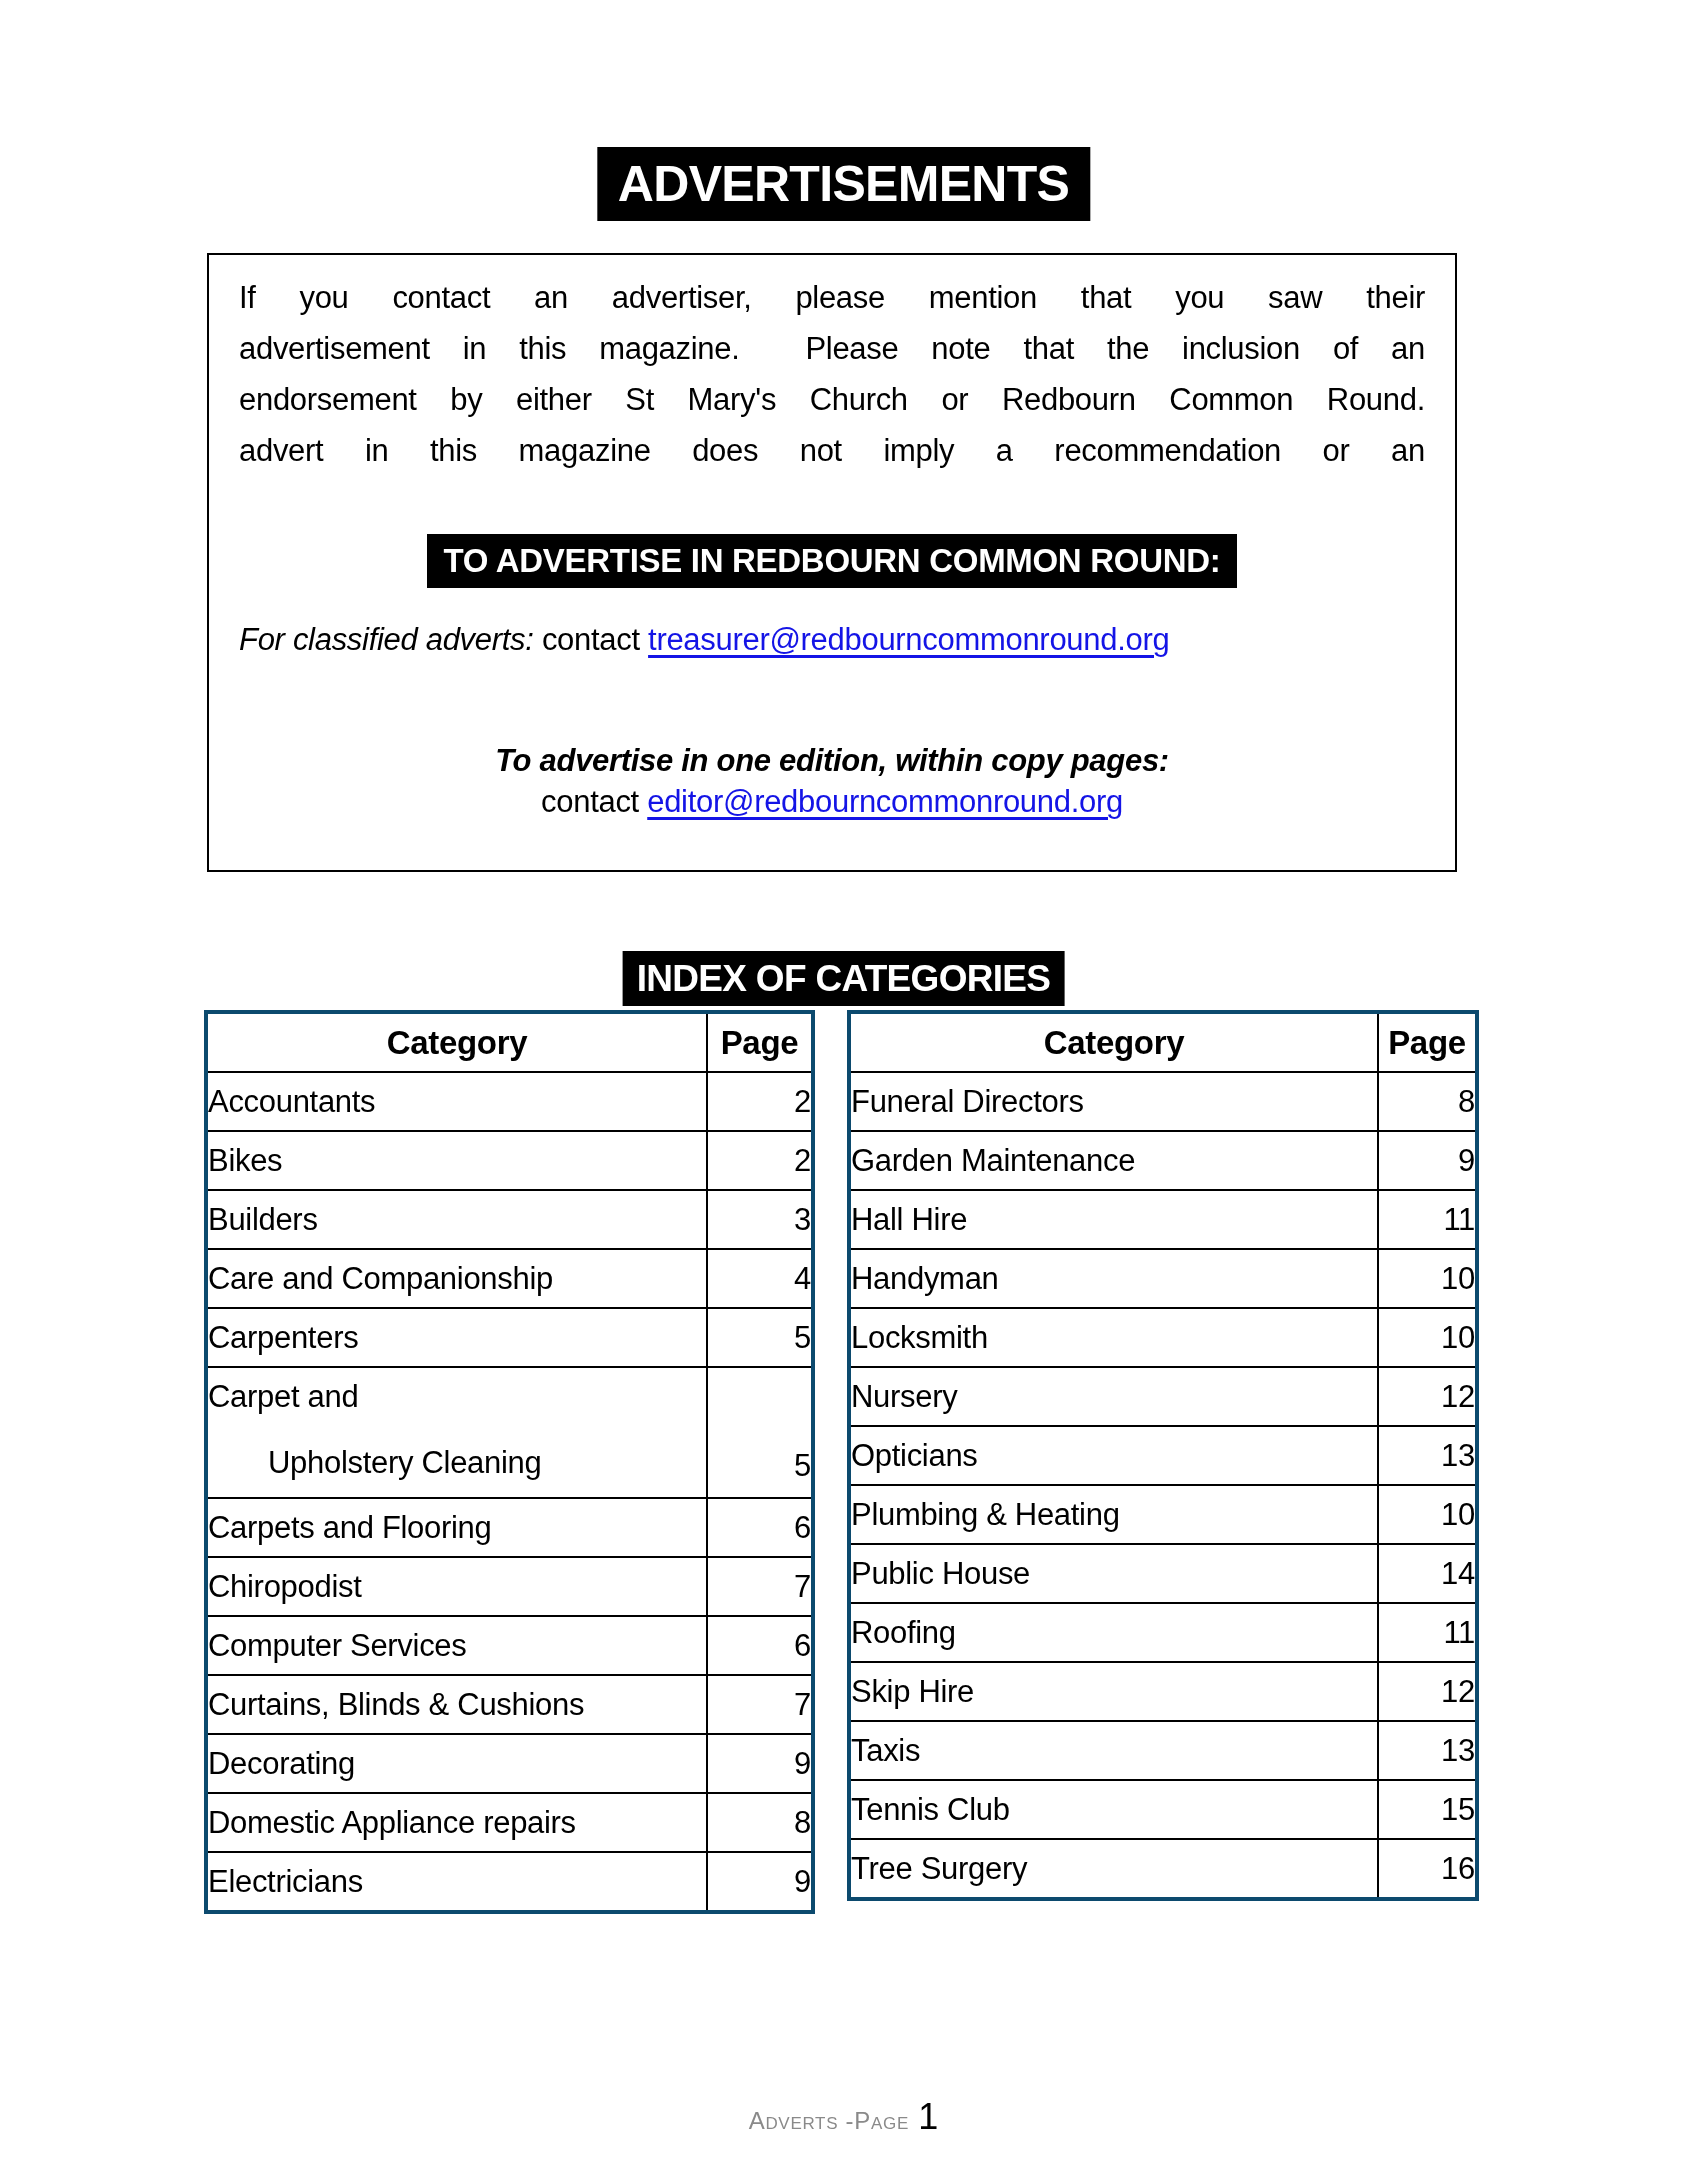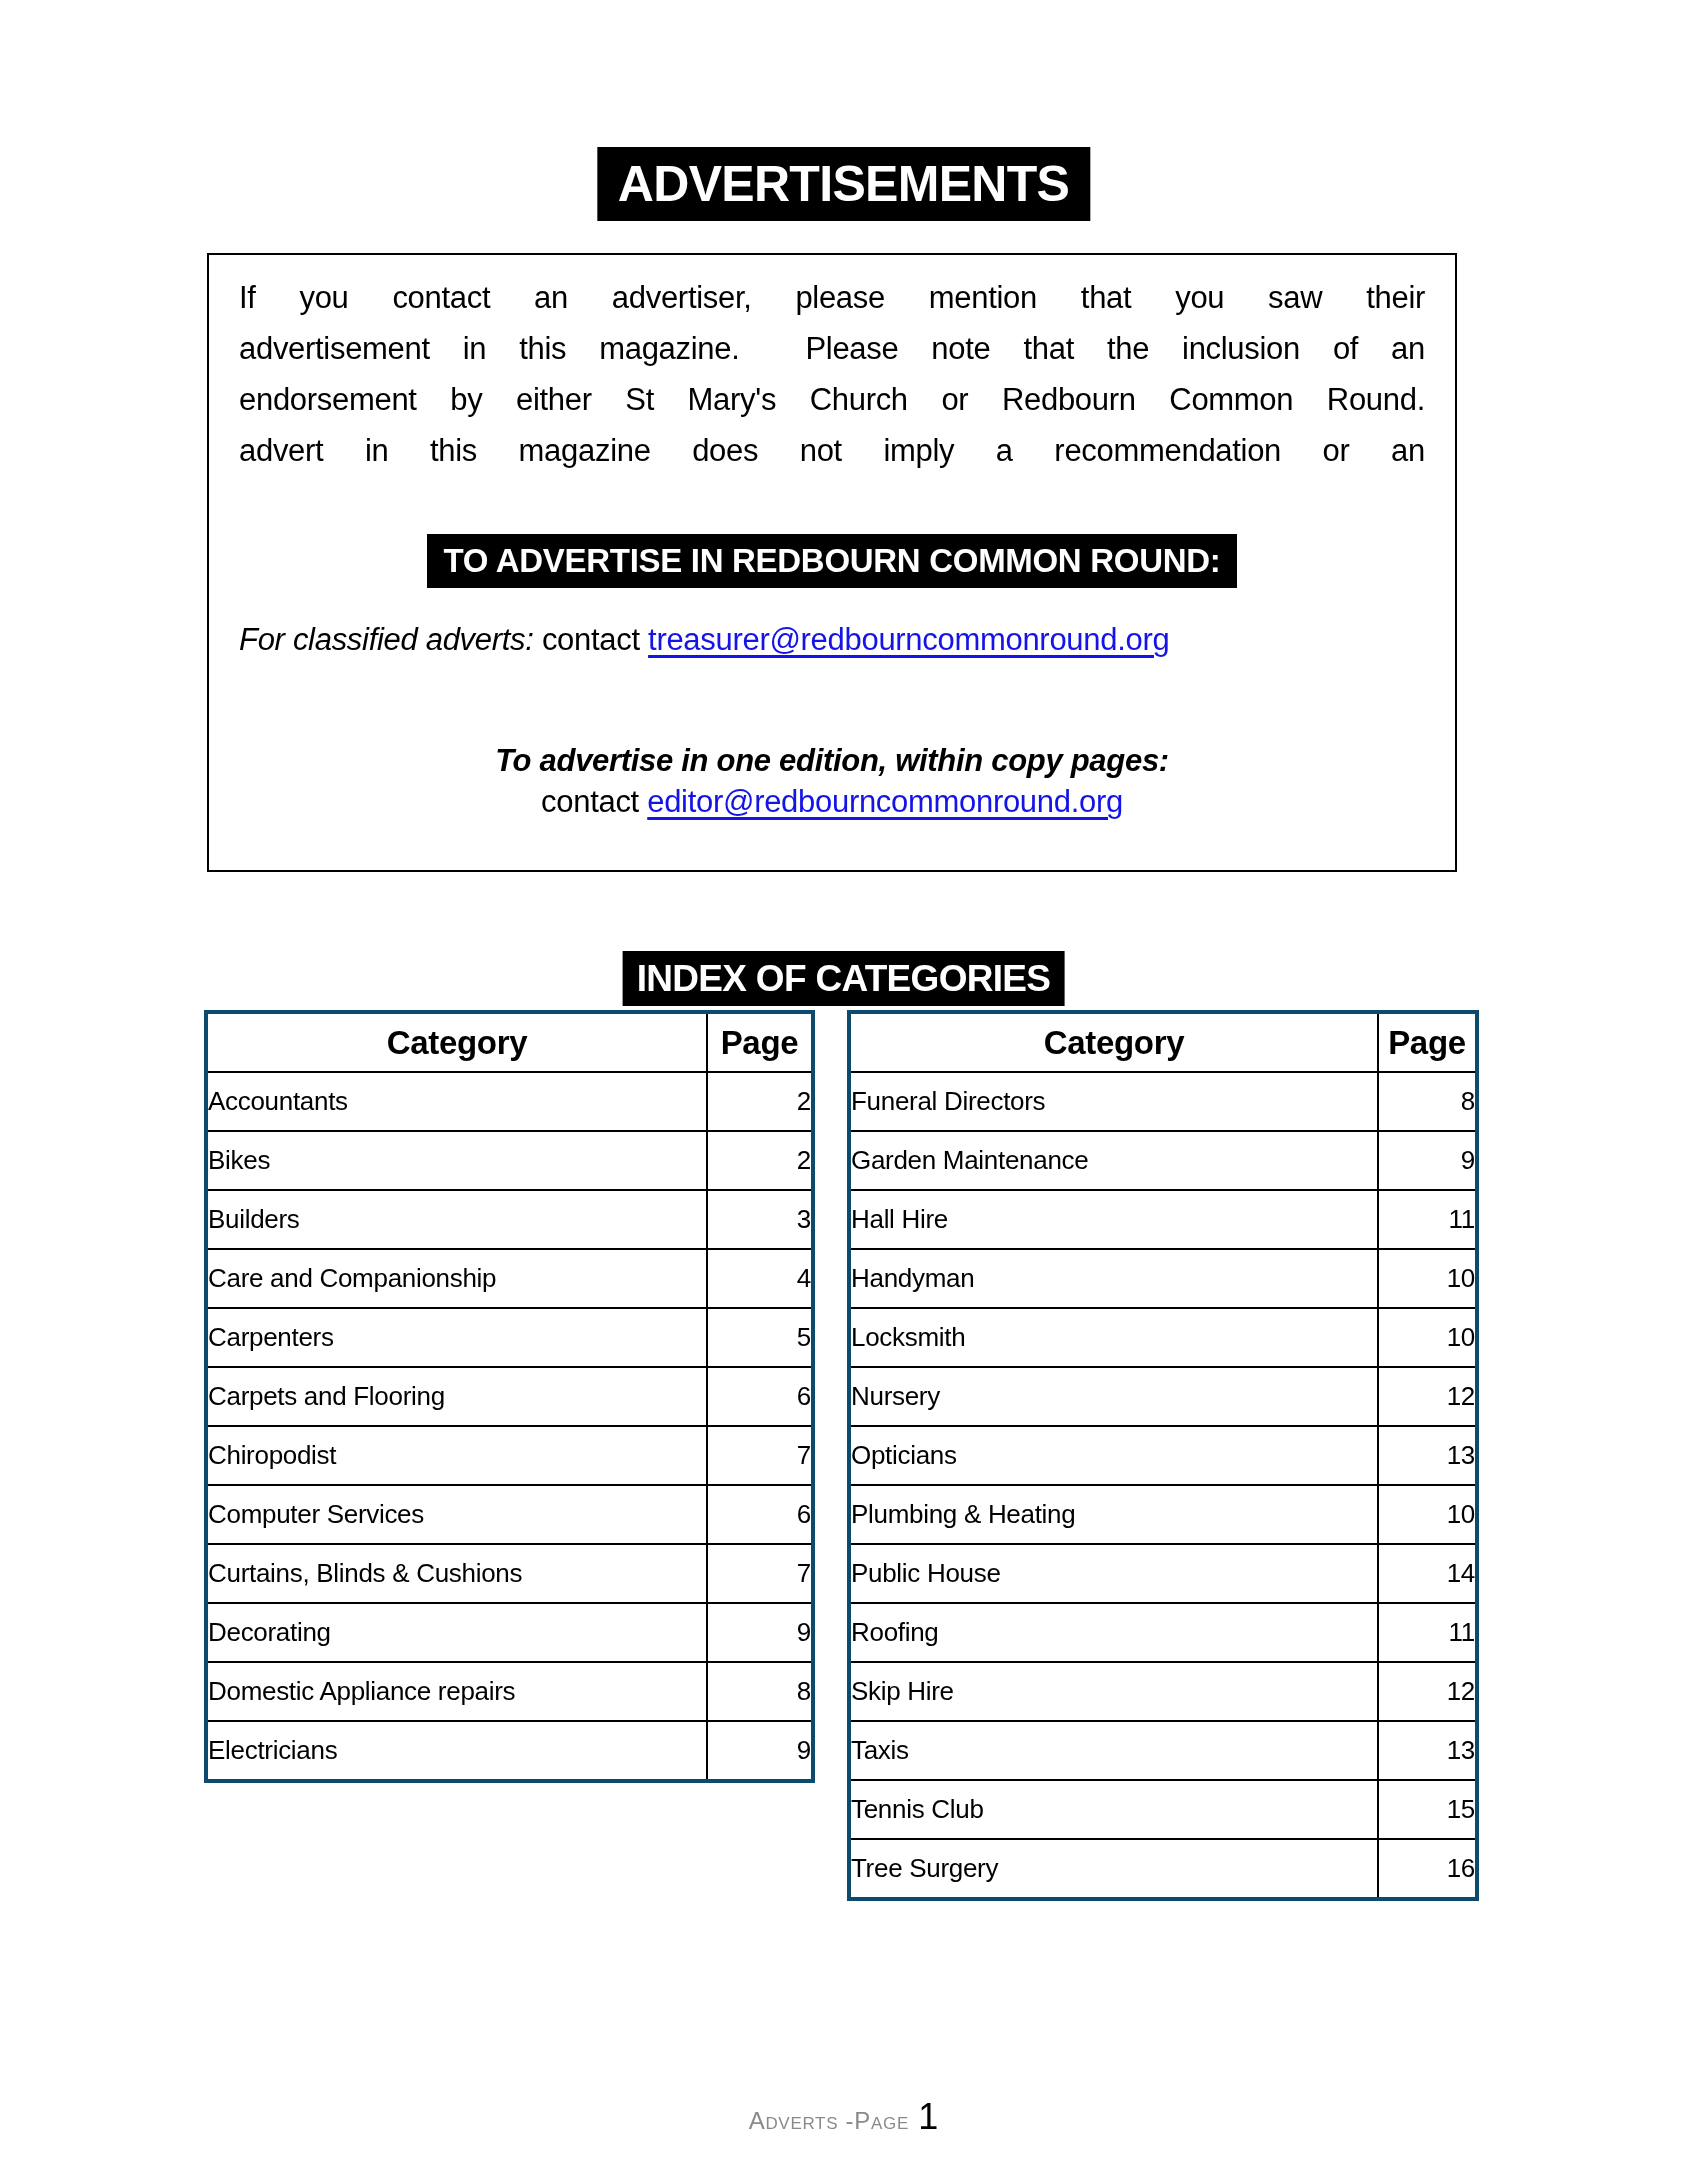--- a/index.html
+++ b/index.html
@@ -42,21 +42,21 @@
   }
   table.idx{
     position:absolute;top:1010px;border-collapse:collapse;table-layout:fixed;
     border:4px solid #0c4a6e;
   }
   table.idx.left{left:204px;width:607px;}
   table.idx.right{left:847px;width:629px;}
   table.idx.left col.c-cat{width:501px;} table.idx.left col.c-pg{width:106px;}
   table.idx.right col.c-cat{width:529px;} table.idx.right col.c-pg{width:99px;}
   table.idx th, table.idx td{
-    border:2.6px solid #000;font-size:26px;letter-spacing:-0.3px;
+    border:2.6px solid #000;font-size:31px;letter-spacing:-0.3px;
     height:57px;box-sizing:content-box;padding:0;
   }
   table.idx th{font-weight:bold;text-align:center;font-size:33px;}
   td.cat{text-align:left;padding-left:17px;vertical-align:middle;}
   td.pg{text-align:right;padding-right:13.2px;vertical-align:middle;}
   tr.tall td{height:116px;}
   tr.tall td.cat{vertical-align:top;}
   tr.tall td.cat .line1{padding-top:10.6px;}
   tr.tall td.cat .line2{padding-top:30px;padding-left:60px;}
   tr.tall td.pg{vertical-align:bottom;padding-bottom:13.2px;}
@@ -122,20 +122,27 @@
         <td class="pg">3</td>
       </tr>
       <tr>
         <td class="cat">Care and Companionship</td>
         <td class="pg">4</td>
       </tr>
       <tr>
         <td class="cat">Carpenters</td>
         <td class="pg">5</td>
       </tr>
+      <tr class="tall">
+        <td class="cat">
+          <div class="line1">Carpet and</div>
+          <div class="line2">Upholstery Cleaning</div>
+        </td>
+        <td class="pg">5</td>
+      </tr>
       <tr>
         <td class="cat">Carpets and Flooring</td>
         <td class="pg">6</td>
       </tr>
       <tr>
         <td class="cat">Chiropodist</td>
         <td class="pg">7</td>
       </tr>
       <tr>
         <td class="cat">Computer Services</td>

